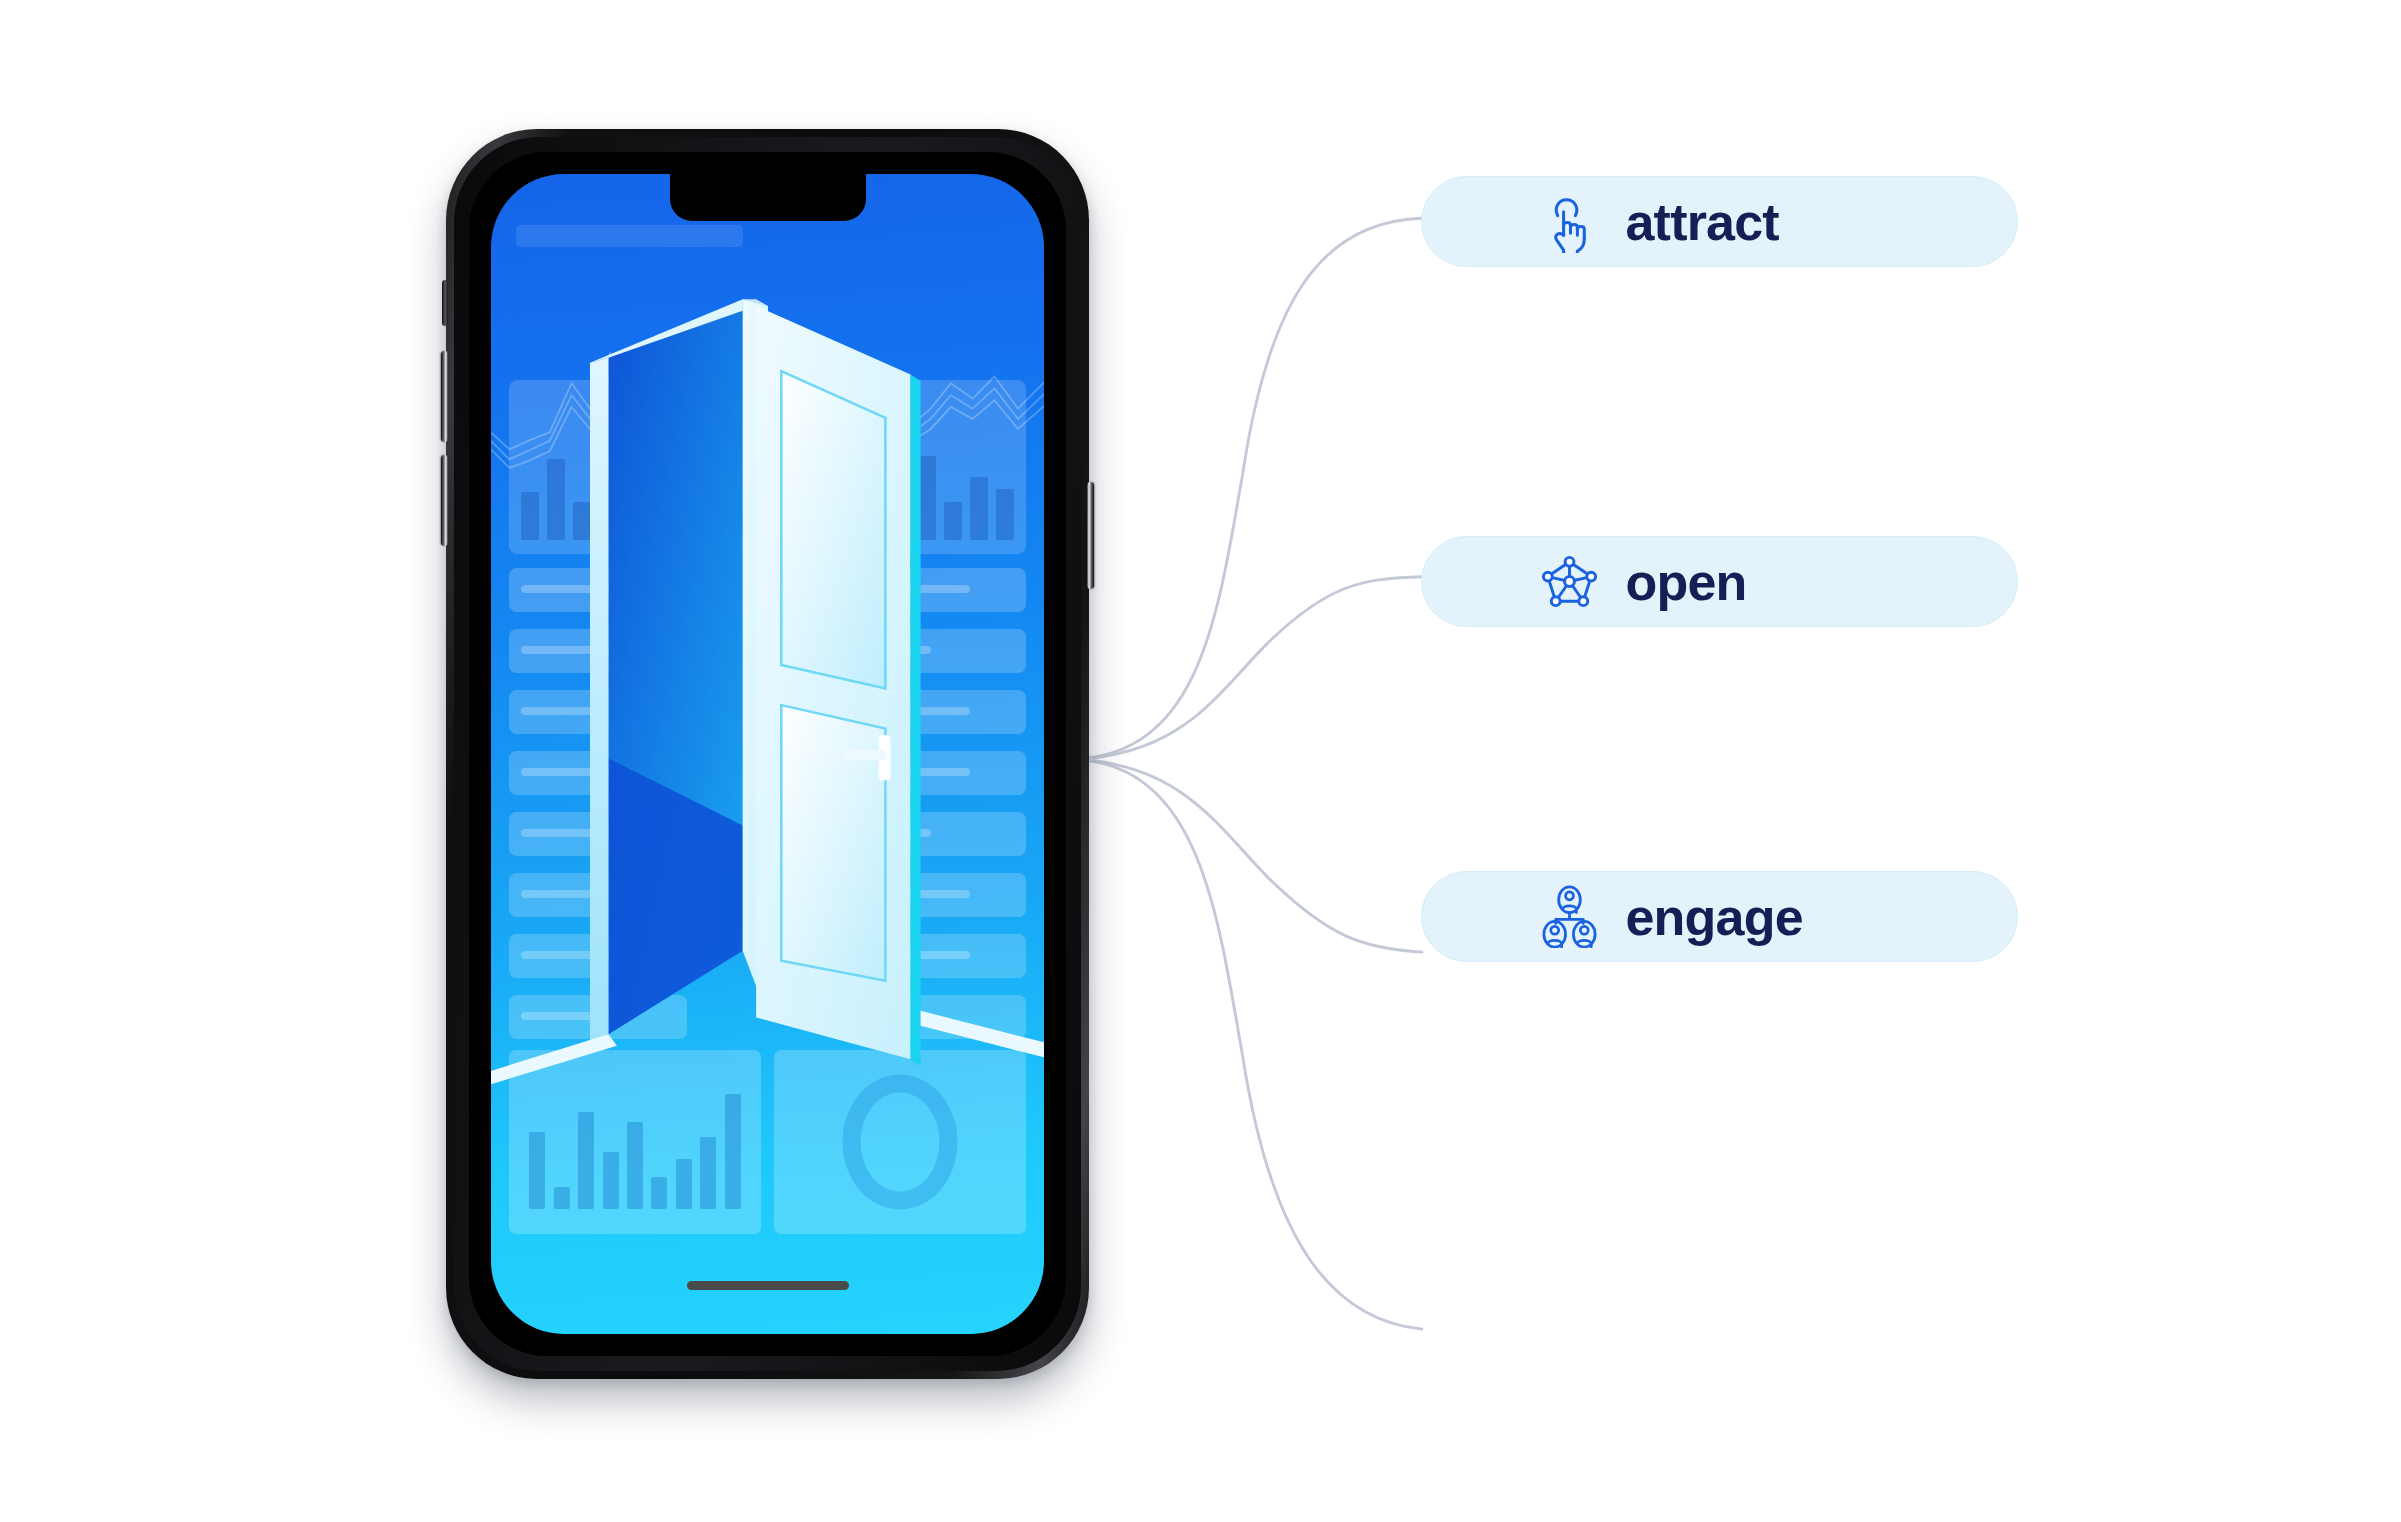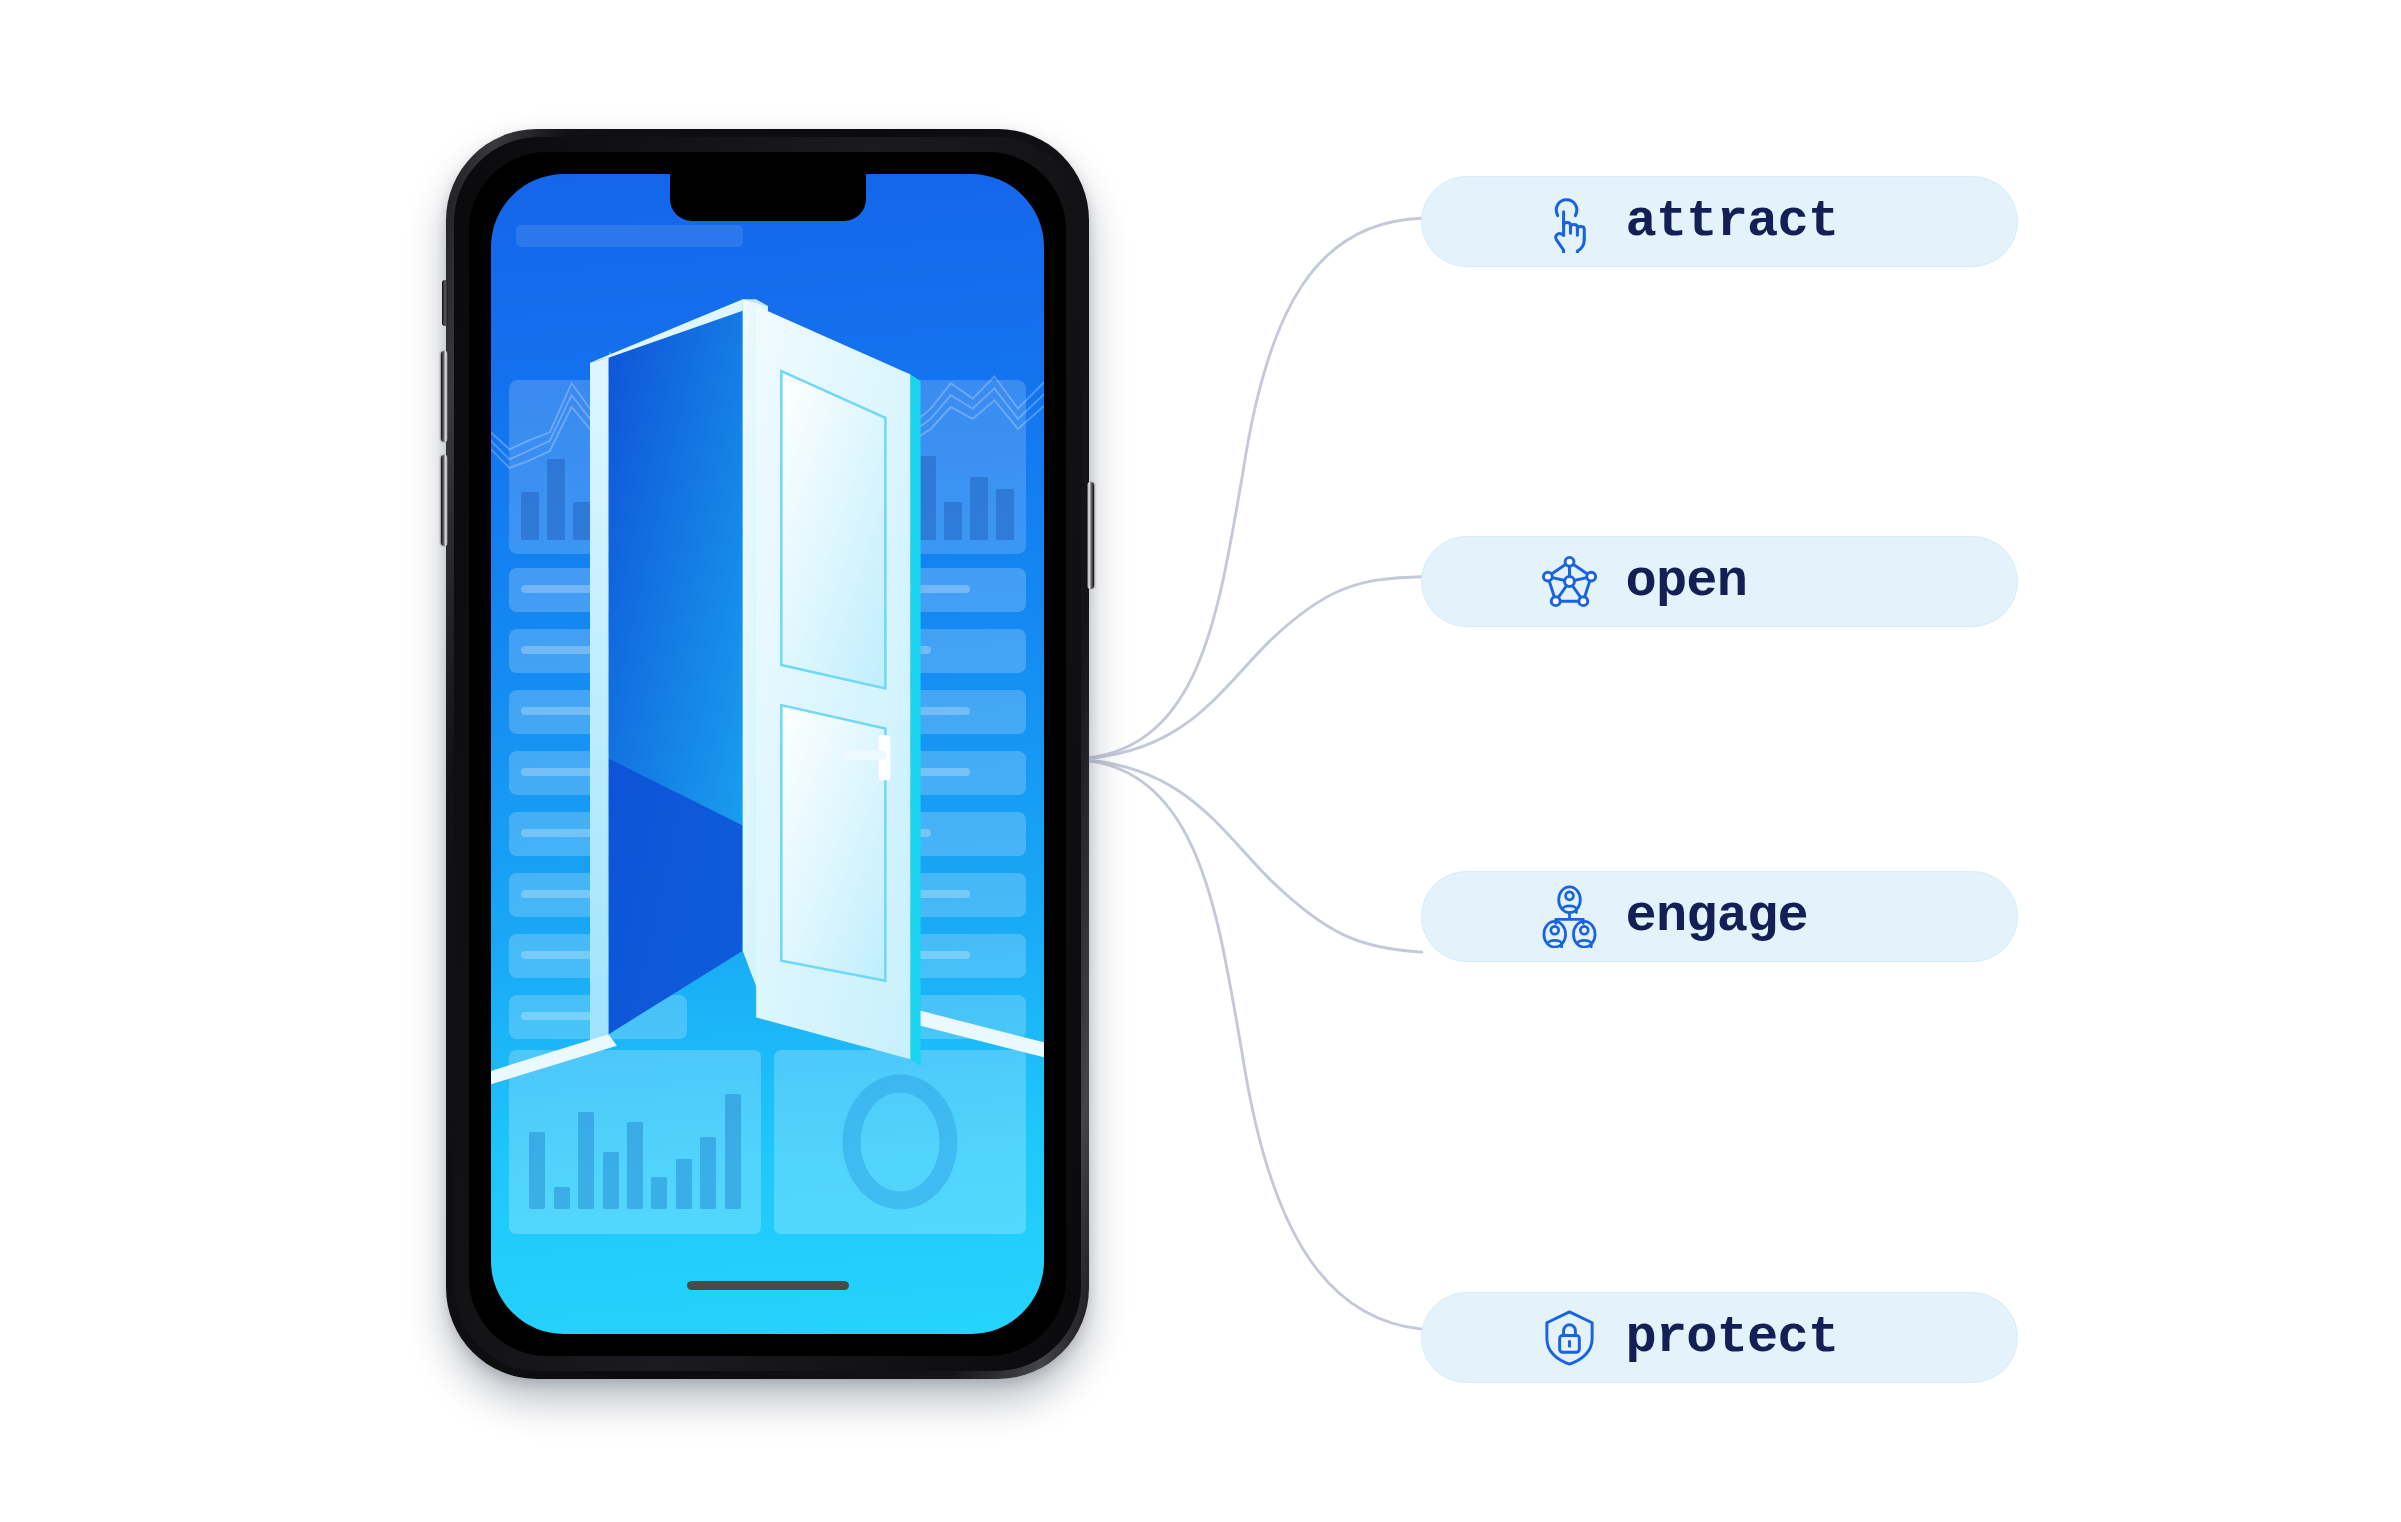--- a/index.html
+++ b/index.html
@@ -1,21 +1,21 @@
 <!DOCTYPE html>
 <html style="font-size:13.5px"><head>
 <meta charset="utf-8">
 <style>
   html,body{margin:0;padding:0;}
   body{
     width:2401px;height:1522px;background:#ffffff;
     font-family:"Liberation Sans", sans-serif;
     overflow:hidden;position:relative;
   }
-  #stage{position:absolute;inset:0;width:2401px;height:1522px;font-family:Liberation Mono, monospace;}
+  #stage{position:absolute;inset:0;width:2401px;height:1522px;}
 
   
   .phone{
     position:absolute;left:446px;top:129px;width:643px;height:1250px;
     border-radius:91px;
     background:linear-gradient(100deg,#1a1a1c 0%,#3a3a3e 6%,#111113 14%,#0b0b0d 50%,#151517 84%,#454549 94%,#141416 100%);
     box-shadow:0 22px 39px rgba(30,40,60,.30), 0 5px 12px rgba(30,40,60,.16);
   }
   .phone-inner{
     position:absolute;left:7.6px;top:7.6px;right:7.6px;bottom:7.6px;
@@ -304,26 +304,15 @@
         <circle cx="17" cy="46" r="4"></circle>
         <path d="M10 60 c0-5 14-5 14 0 v3"></path>
         <ellipse cx="47" cy="50" rx="11" ry="13"></ellipse>
         <circle cx="47" cy="46" r="4"></circle>
         <path d="M40 60 c0-5 14-5 14 0 v3"></path>
       </svg>
       <span class="lbl">engage</span>
     </div>
   </div>
 
-  <div class="pill" style="top:1292px;">
-    <div class="inner">
-      <svg class="ico" viewBox="0 0 64 64" fill="none" stroke="#1a63e0" stroke-width="3" stroke-linecap="round" stroke-linejoin="round">
-        <path d="M32 6 L55 17 V33 C55 46 45 55 32 59 C19 55 9 46 9 33 V17 Z"></path>
-        <rect x="22" y="30" width="20" height="17" rx="3"></rect>
-        <path d="M26 30 v-5 a6 6 0 0 1 12 0 v5"></path>
-        <path d="M32 36 v5"></path>
-      </svg>
-      <span class="lbl">protect</span>
-    </div>
-  </div>
 
 </div>
 
 
 </body></html>

